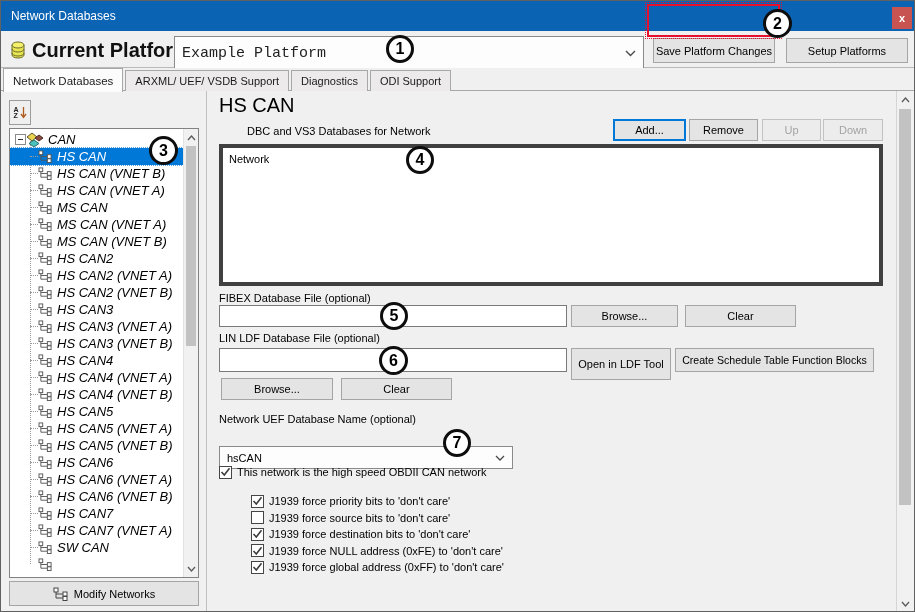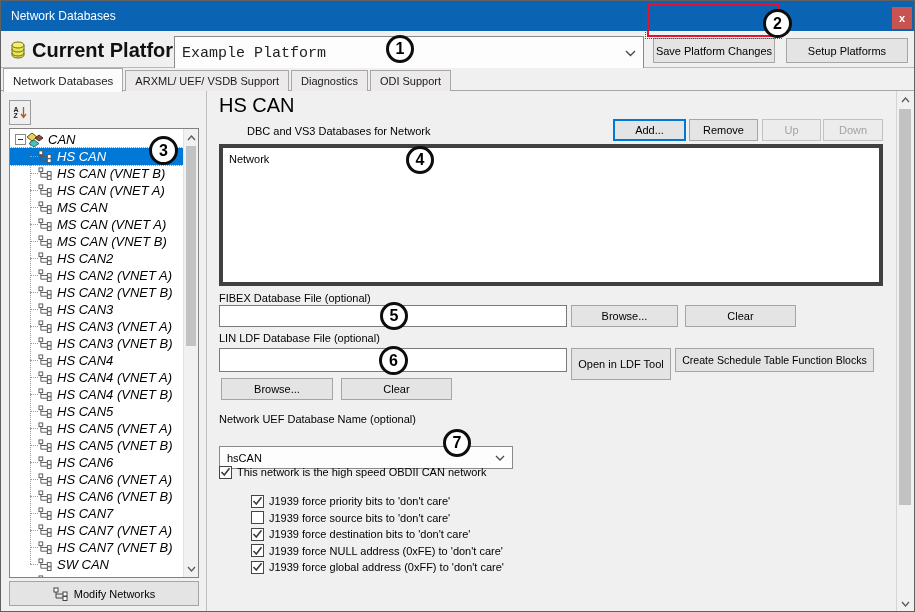--- a/index.html
+++ b/index.html
@@ -391,30 +391,20 @@
           <span class="tree-label">HS CAN7 (VNET A)</span>
         </div>
         <div class="tree-row child">
           <span class="stub"></span>
           <svg class="net-icon" width="15" height="13" viewBox="0 0 16 14">
             <path d="M3 4 V11 M3 7 H10 M3 11 H10" stroke="#555" fill="none"></path>
             <rect x="1" y="1" width="4" height="4" fill="#fff" stroke="#555"></rect>
             <rect x="10" y="5" width="4" height="4" fill="#fff" stroke="#555"></rect>
             <rect x="10" y="9.5" width="4" height="4" fill="#fff" stroke="#555"></rect>
           </svg>
-          <span class="tree-label">HS CAN7 (VNET B)</span>
-        </div>
-        <div class="tree-row child">
-          <span class="stub"></span>
-          <svg class="net-icon" width="15" height="13" viewBox="0 0 16 14">
-            <path d="M3 4 V11 M3 7 H10 M3 11 H10" stroke="#555" fill="none"></path>
-            <rect x="1" y="1" width="4" height="4" fill="#fff" stroke="#555"></rect>
-            <rect x="10" y="5" width="4" height="4" fill="#fff" stroke="#555"></rect>
-            <rect x="10" y="9.5" width="4" height="4" fill="#fff" stroke="#555"></rect>
-          </svg>
           <span class="tree-label">SW CAN</span>
         </div>
         <div class="tree-row child">
           <svg class="net-icon" width="15" height="13" viewBox="0 0 16 14">
             <path d="M3 4 V11 M3 7 H10 M3 11 H10" stroke="#555" fill="none"></path>
             <rect x="1" y="1" width="4" height="4" fill="#fff" stroke="#555"></rect>
             <rect x="10" y="5" width="4" height="4" fill="#fff" stroke="#555"></rect>
             <rect x="10" y="9.5" width="4" height="4" fill="#fff" stroke="#555"></rect>
           </svg>
         </div>

